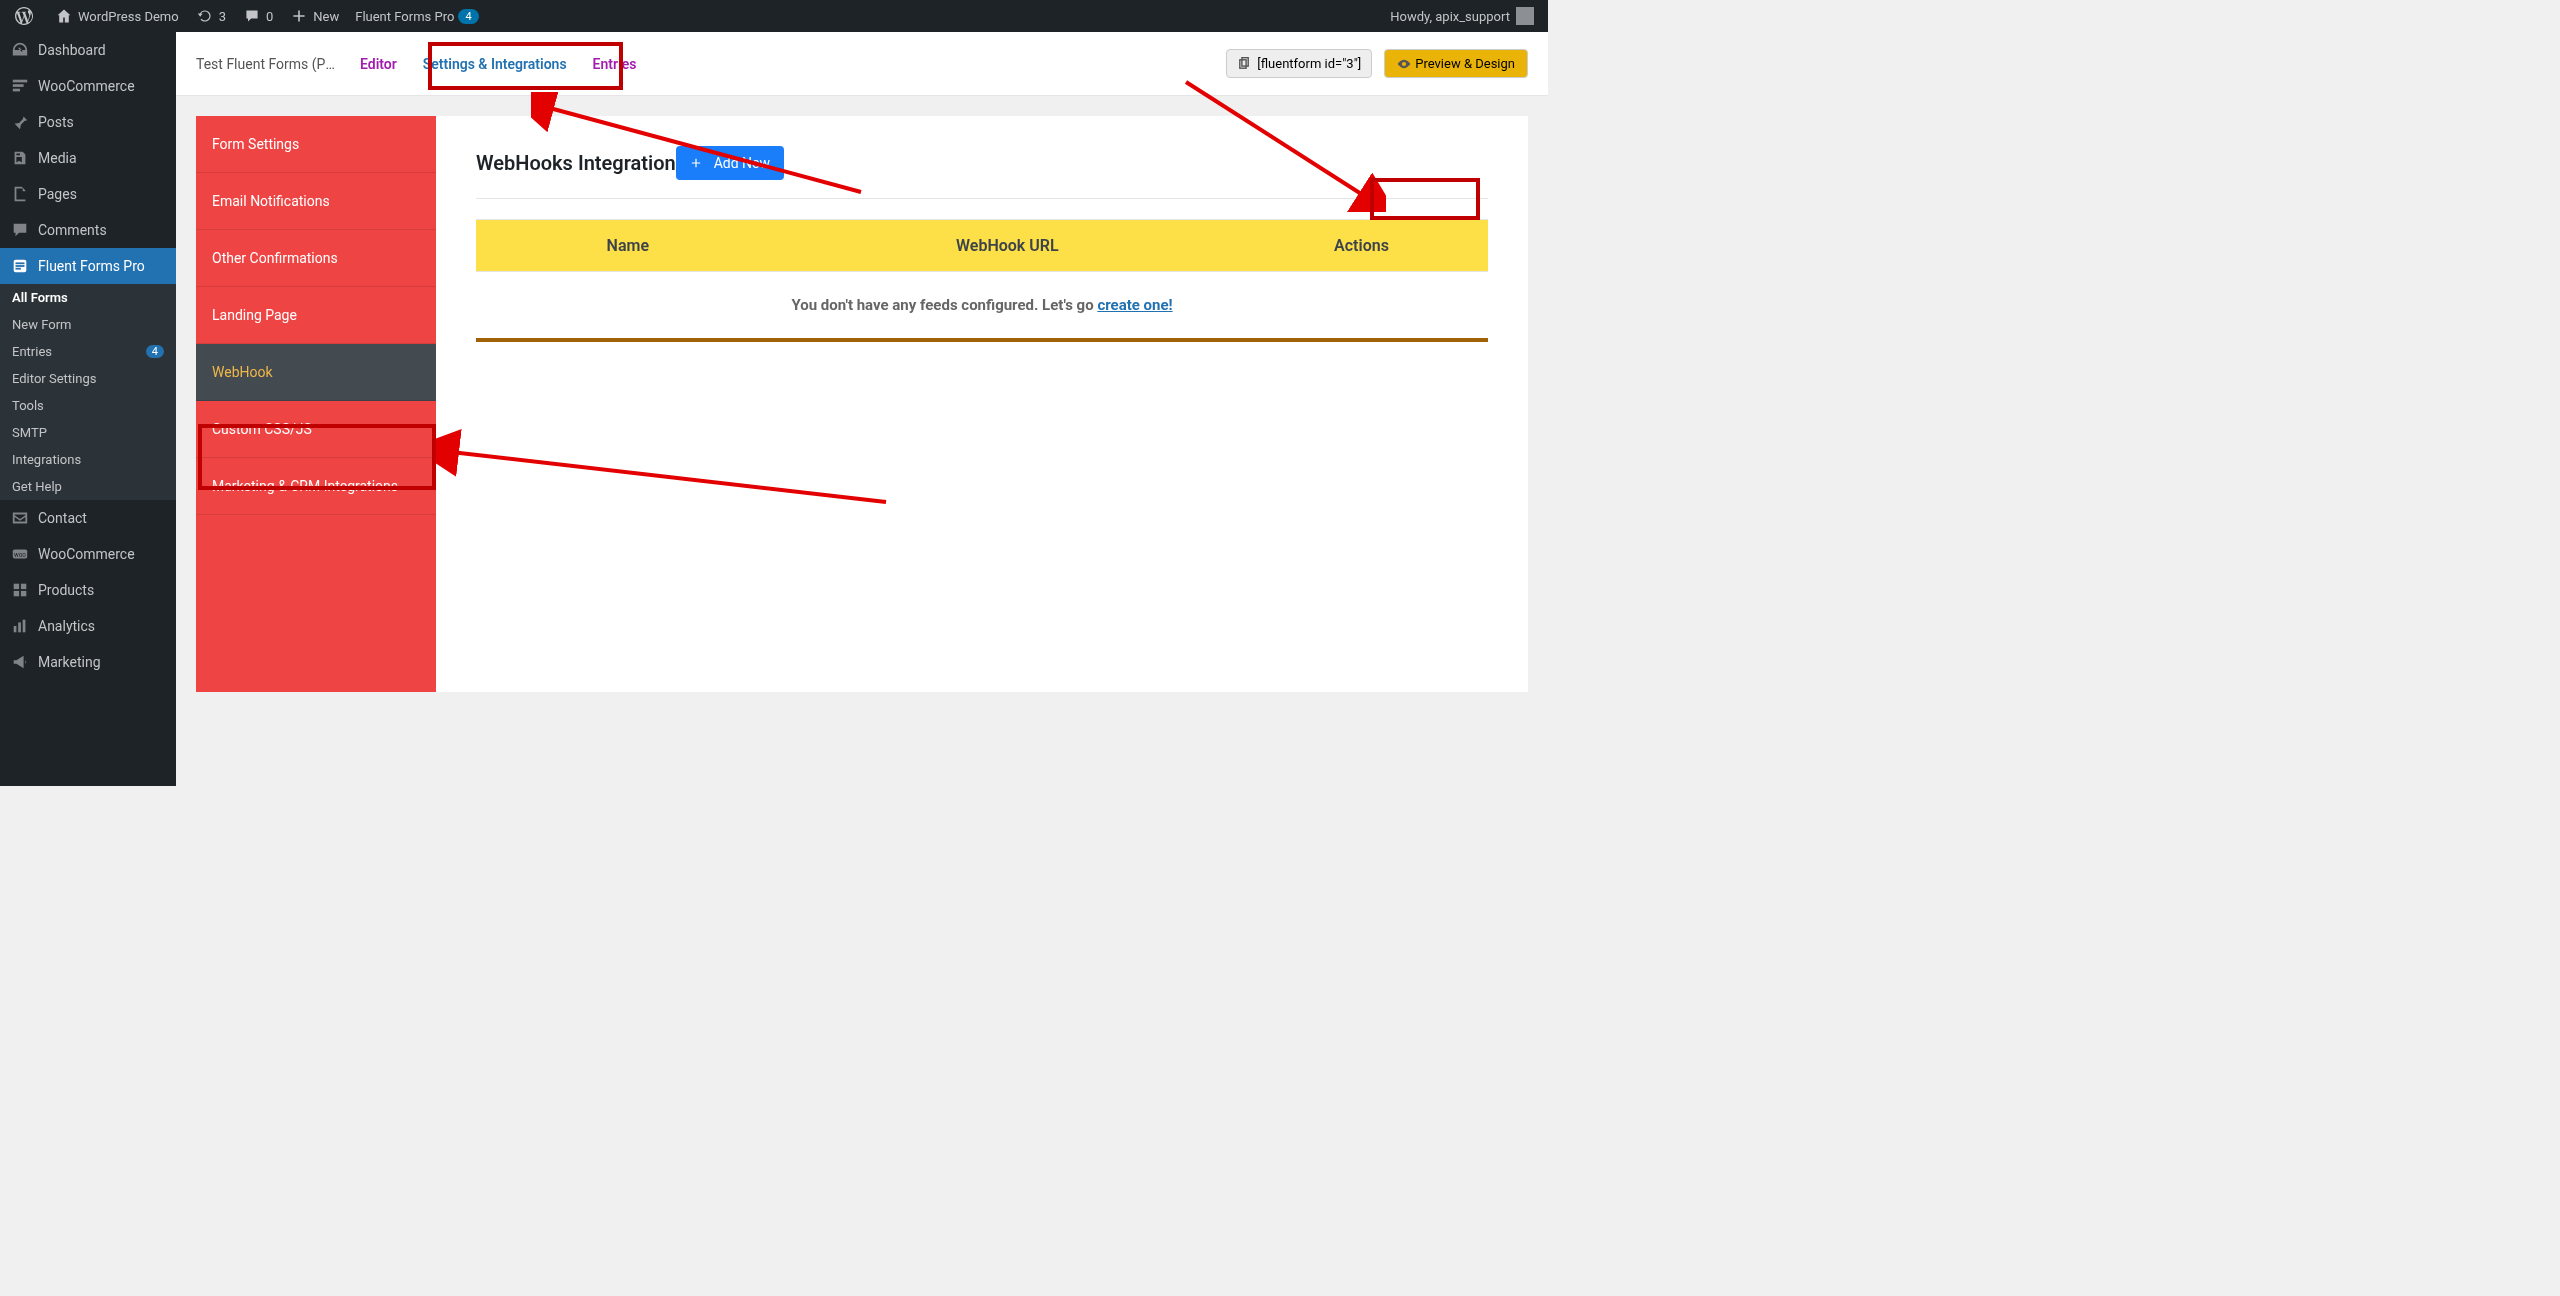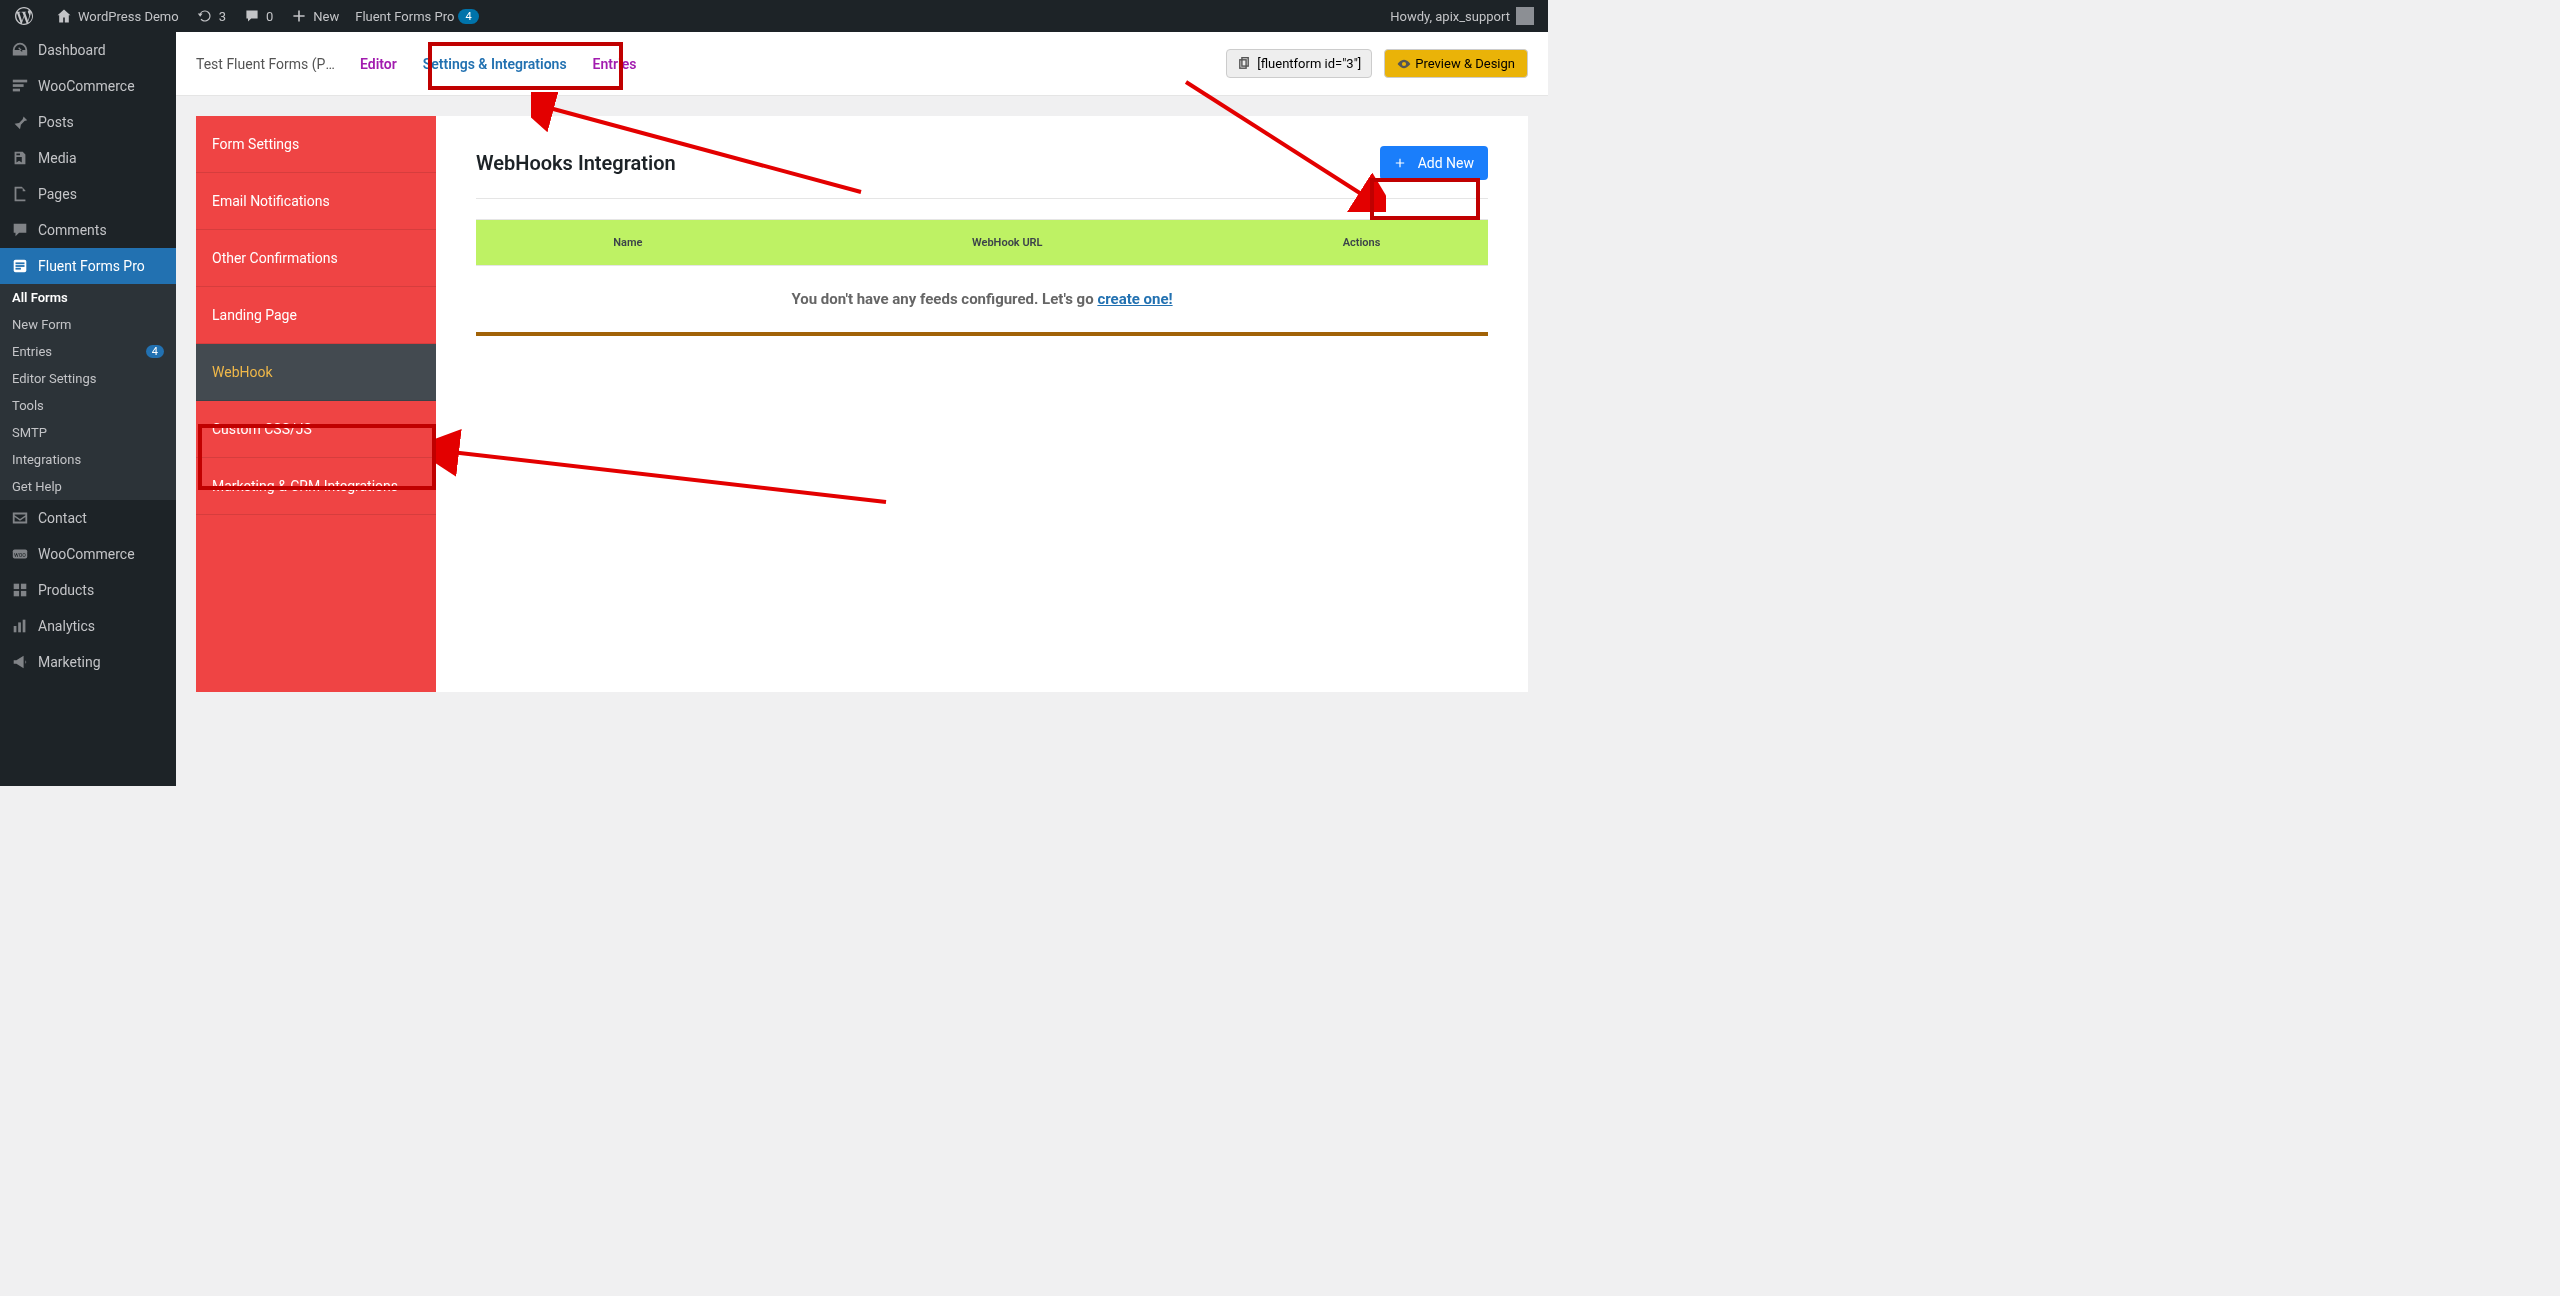--- a/index.html
+++ b/index.html
@@ -45,28 +45,28 @@
 
 .settings-body { display: flex; margin: 20px; background: #fff; min-height: 576px; }
 
 
 .settings-sidebar { width: 240px; background: #ef4444; flex-shrink: 0; }
 .settings-item { padding: 20px 16px; color: #fff; font-size: 14px; cursor: pointer; border-bottom: 1px solid rgba(0,0,0,0.1); }
 .settings-item.active { background: #434a50; color: #f0b849; }
 
 
 .settings-content { flex: 1; padding: 30px 40px; }
-.settings-heading { display: flex; justify-content: space-between; align-items: center; margin-bottom: 18px; }
+.settings-heading { display: flex; align-items: center; margin-bottom: 18px; }
 .settings-title { font-size: 20px; font-weight: 600; color: #1d2327; }
 .add-new-btn { background: #1a7efb; color: #fff; border: none; border-radius: 4px; padding: 9px 14px; font-size: 14px; cursor: pointer; display: flex; align-items: center; gap: 12px; }
 
 
 .settings-hr { border: none; border-top: 1px solid #e5e5e5; margin-bottom: 20px; }
 .feed-table { width: 100%; border-collapse: collapse; }
-.feed-table thead th { background: #bef264; padding: 16px; font-size: 11px; color: #3c434a; font-weight: 600; border-top: 1px solid #e5e5e5; border-bottom: 1px solid #e5e5e5; }
+.feed-table thead th { background: #fde047; padding: 16px; font-size: 16px; color: #3c434a; font-weight: 600; border-top: 1px solid #e5e5e5; border-bottom: 1px solid #e5e5e5; }
 .feed-table td { padding: 24px; text-align: center; font-size: 15px; color: #666; border-bottom: 4px solid #a16207; font-weight: bold; }
 .feed-table a { color: #2271b1; text-decoration: underline; }
 
 
 .red-box { position: absolute; border: 4px solid #c00000; pointer-events: none; z-index: 50; }
 
 
 .arrow-svg { position: absolute; z-index: 49; pointer-events: none; }
 
 

